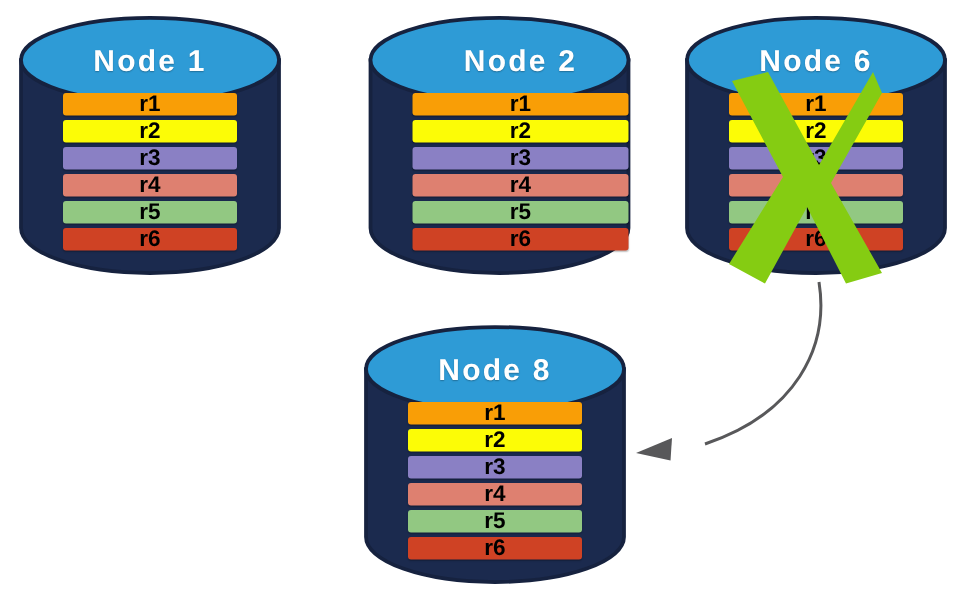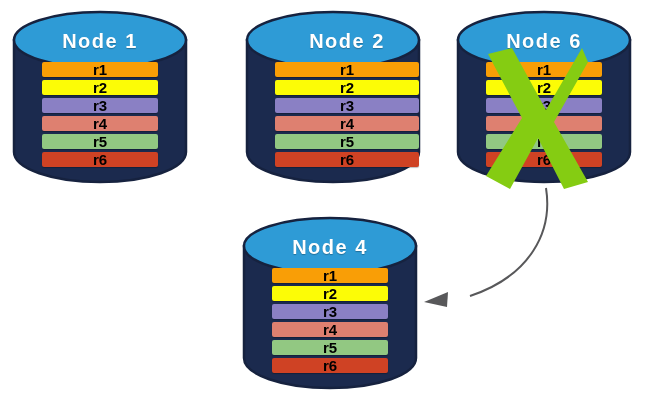--- a/index.html
+++ b/index.html
@@ -169,21 +169,21 @@
         <polygon points="2,6 26,0 60,62 96,0 102,14 68,74 102,134 78,141 52,90 24,141 0,128 36,70"></polygon>
       </g>
     </svg>
   </div>
 
   <div class="node" style="left:242px; top:214px; width:176px; height:176px;">
     <svg class="node-svg" width="176" height="176" viewBox="0 0 176 176">
       <path d="M2,32 L2,144 A86,30 0 0 0 174,144 L174,32 Z" fill="#1b2a4e" stroke="#16223f" stroke-width="2.5"></path>
       <ellipse cx="88" cy="32" rx="86" ry="28" fill="#2e9bd6" stroke="#16223f" stroke-width="2.5"></ellipse>
     </svg>
-    <div class="node-title" style="top:22px;">Node  4</div>
+    <div class="node-title" style="top:22px;">Node  8</div>
     <div class="records" style="top:54px; padding:0 30px;">
       <div class="record" style="background:#f99e06;">
           <span>r1</span>
         </div>
       <div class="record" style="background:#fcfc06;">
           <span>r2</span>
         </div>
       <div class="record" style="background:#8a80c4;">
           <span>r3</span>
         </div>

